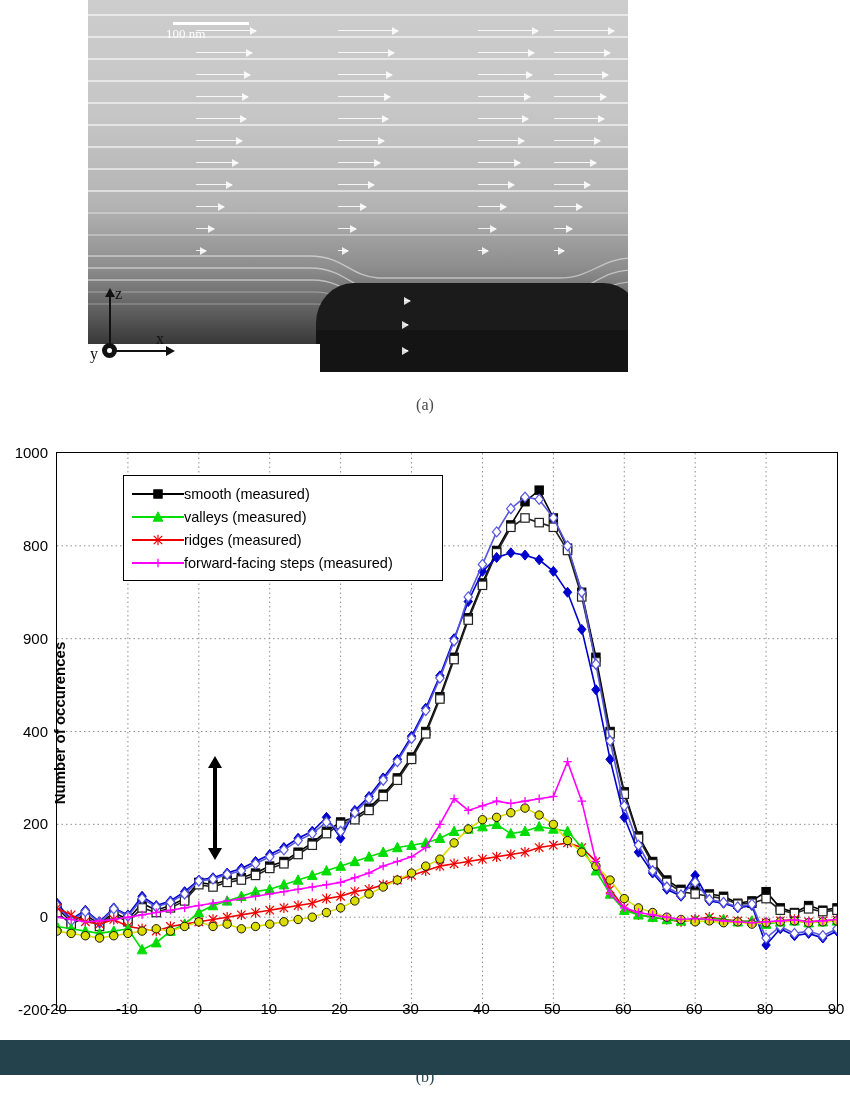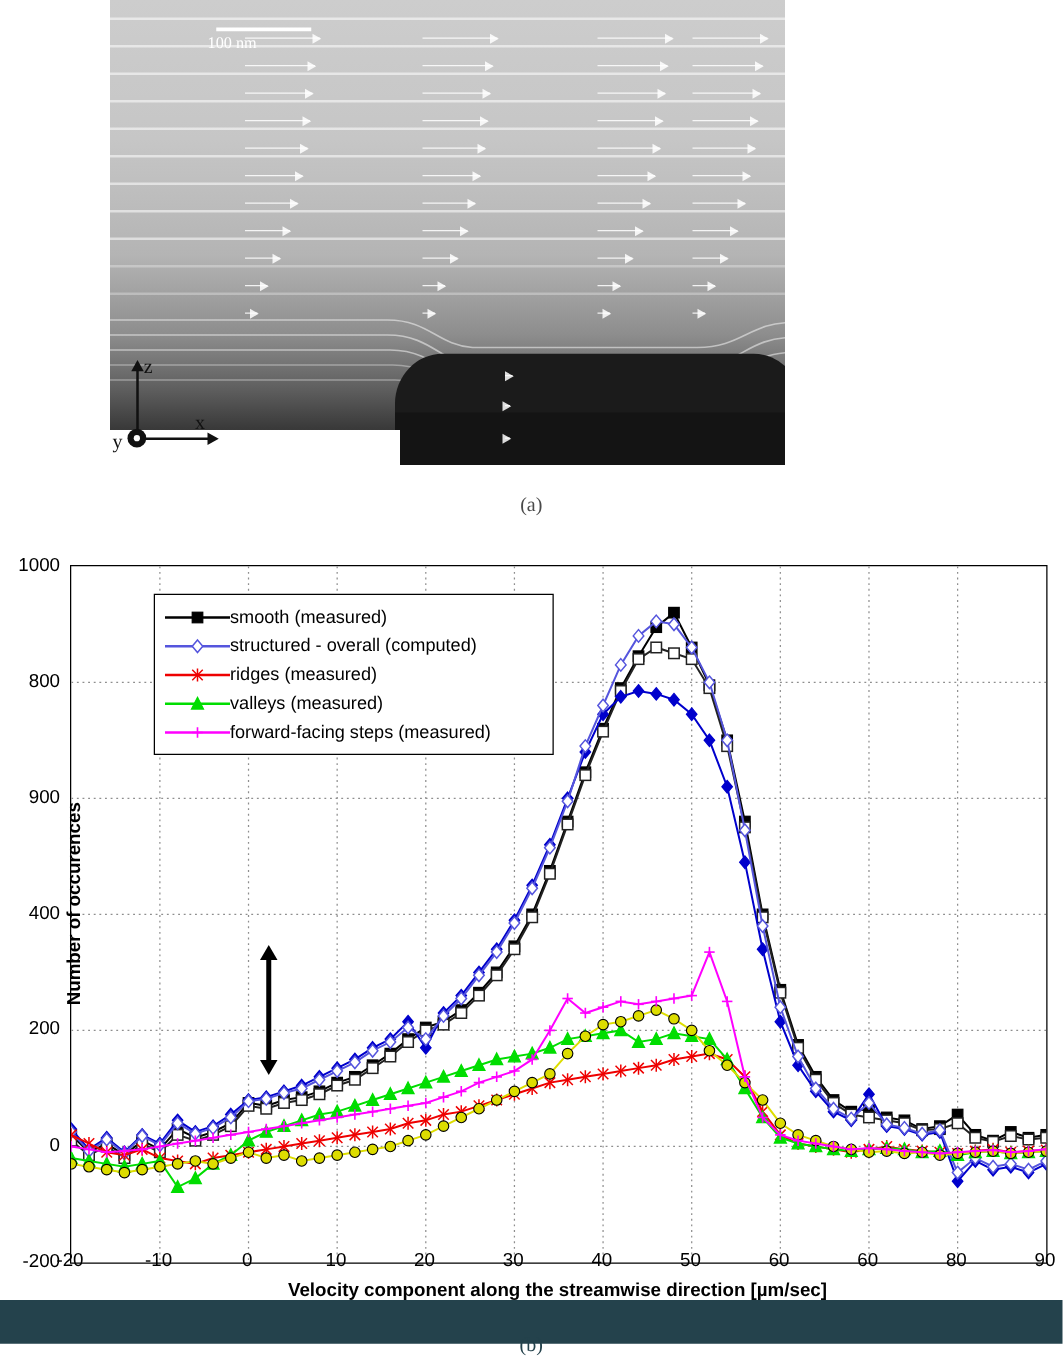--- a/index.html
+++ b/index.html
@@ -1764,69 +1764,57 @@
               <svg width="52" height="14" style="position: absolute; left: 0px; top: 0px;">
                 <g>
                   <rect x="21.8" y="2.8" width="8.4" height="8.4" fill="#000000" stroke="#000000" stroke-width="1"></rect>
                 </g>
               </svg>
             </div>
             <div class="legend-text">smooth (measured)</div>
           </div>
           <div class="legend-row">
             <div class="legend-sym">
-              <div class="lline" style="background: rgb(85, 85, 221);"></div>
+              <div class="lline" style="background: rgb(0, 221, 0);"></div>
               <svg width="52" height="14" style="position: absolute; left: 0px; top: 0px;">
                 <g>
-                  <polygon points="26,1.9999999999999998 30.2,7 26,12 21.8,7" fill="#fff" stroke="#5555dd" stroke-width="1.2"></polygon>
+                  <polygon points="26,1.7999999999999998 30.8,11.2 21.2,11.2" fill="#00dd00" stroke="#00dd00" stroke-width="1"></polygon>
                 </g>
               </svg>
             </div>
-            <div class="legend-text">structured - overall (computed)</div>
+            <div class="legend-text">valleys (measured)</div>
           </div>
           <div class="legend-row">
             <div class="legend-sym">
               <div class="lline" style="background: rgb(238, 0, 0);"></div>
               <svg width="52" height="14" style="position: absolute; left: 0px; top: 0px;">
                 <g>
                   <line x1="21.8" y1="2.8" x2="30.2" y2="11.2" stroke="#ee0000" stroke-width="1.2"></line>
                   <line x1="21.8" y1="11.2" x2="30.2" y2="2.8" stroke="#ee0000" stroke-width="1.2"></line>
                   <line x1="26" y1="1.7999999999999998" x2="26" y2="12.2" stroke="#ee0000" stroke-width="1.2"></line>
                 </g>
               </svg>
             </div>
             <div class="legend-text">ridges (measured)</div>
           </div>
           <div class="legend-row">
             <div class="legend-sym">
-              <div class="lline" style="background: rgb(0, 221, 0);"></div>
-              <svg width="52" height="14" style="position: absolute; left: 0px; top: 0px;">
-                <g>
-                  <polygon points="26,1.7999999999999998 30.8,11.2 21.2,11.2" fill="#00dd00" stroke="#00dd00" stroke-width="1"></polygon>
-                </g>
-              </svg>
-            </div>
-            <div class="legend-text">valleys (measured)</div>
-          </div>
-          <div class="legend-row">
-            <div class="legend-sym">
               <div class="lline" style="background: rgb(255, 0, 255);"></div>
               <svg width="52" height="14" style="position: absolute; left: 0px; top: 0px;">
                 <g>
                   <line x1="21.8" y1="7" x2="30.2" y2="7" stroke="#ff00ff" stroke-width="1.3"></line>
                   <line x1="26" y1="2.8" x2="26" y2="11.2" stroke="#ff00ff" stroke-width="1.3"></line>
                 </g>
               </svg>
             </div>
             <div class="legend-text">forward-facing steps (measured)</div>
           </div>
         </div>
       <div id="ylabel">Number of occurences</div>
     </div>
-    <div id="xlabel">Velocity component along the streamwise direction [µm/sec]</div>
     <div id="ticks-layer">
         <div class="tick-x" style="left: 56px;">-20</div>
         <div class="tick-x" style="left: 126.909px;">-10</div>
         <div class="tick-x" style="left: 197.818px;">0</div>
         <div class="tick-x" style="left: 268.727px;">10</div>
         <div class="tick-x" style="left: 339.636px;">20</div>
         <div class="tick-x" style="left: 410.545px;">30</div>
         <div class="tick-x" style="left: 481.455px;">40</div>
         <div class="tick-x" style="left: 552.364px;">50</div>
         <div class="tick-x" style="left: 623.273px;">60</div>

